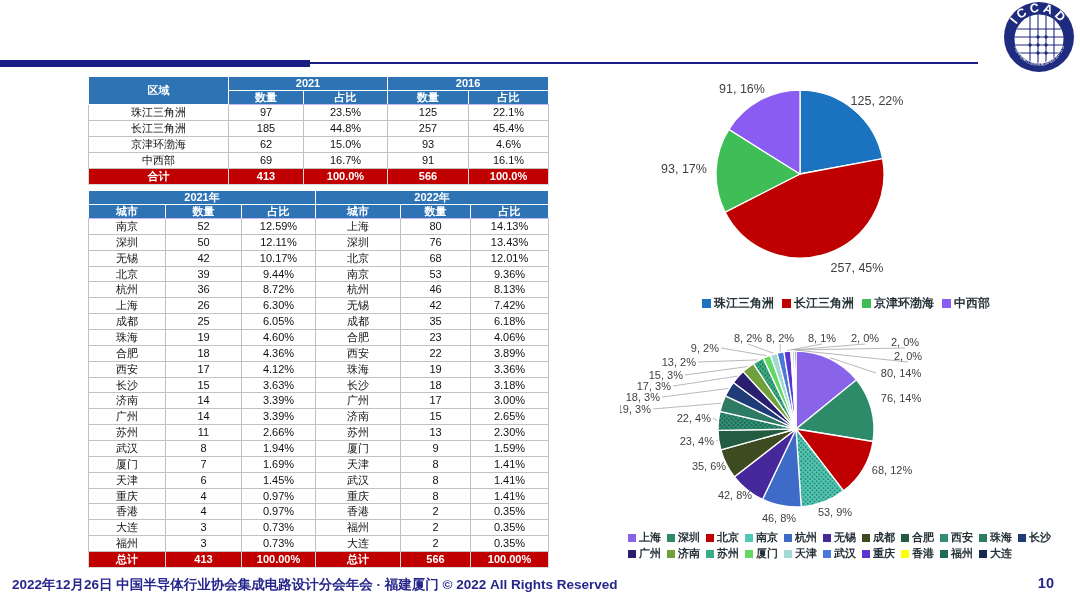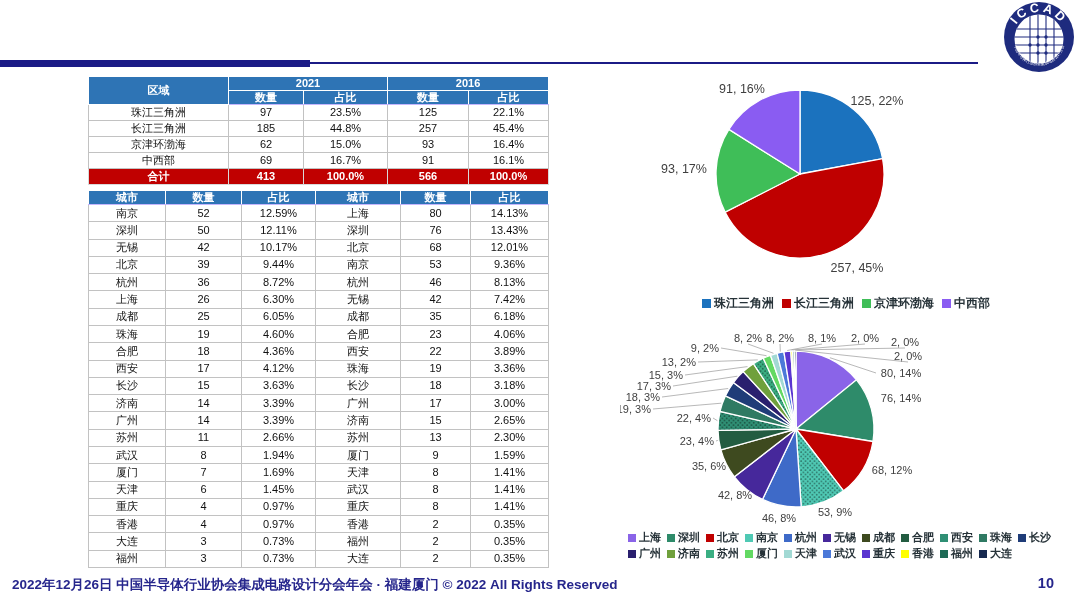--- a/index.html
+++ b/index.html
@@ -105,21 +105,21 @@
           <td class="gl">185</td>
           <td>44.8%</td>
           <td class="gl">257</td>
           <td>45.4%</td>
         </tr>
         <tr>
           <td>京津环渤海</td>
           <td class="gl">62</td>
           <td>15.0%</td>
           <td class="gl">93</td>
-          <td>16.4%</td>
+          <td>4.6%</td>
         </tr>
         <tr>
           <td>中西部</td>
           <td class="gl">69</td>
           <td>16.7%</td>
           <td class="gl">91</td>
           <td>16.1%</td>
         </tr>
         <tr class="total">
           <td>合计</td>
@@ -135,20 +135,24 @@
     <colgroup>
         <col style="width:77px">
         <col style="width:76px">
         <col style="width:74px">
         <col style="width:85px">
         <col style="width:70px">
         <col style="width:78px">
       </colgroup>
     <thead>
       <tr>
+        <th colspan="3">2021年</th>
+        <th colspan="3" class="gl">2022年</th>
+      </tr>
+      <tr>
         <th>城市</th>
         <th>数量</th>
         <th>占比</th>
         <th class="gl">城市</th>
         <th>数量</th>
         <th>占比</th>
       </tr>
     </thead>
     <tbody>
         <tr>
@@ -311,20 +315,28 @@
           <td>2</td>
           <td>0.35%</td>
         </tr>
         <tr>
           <td>福州</td>
           <td>3</td>
           <td>0.73%</td>
           <td class="gl">大连</td>
           <td>2</td>
           <td>0.35%</td>
+        </tr>
+        <tr class="total">
+          <td>总计</td>
+          <td>413</td>
+          <td>100.00%</td>
+          <td class="gl">总计</td>
+          <td>566</td>
+          <td>100.00%</td>
         </tr>
       </tbody>
   </table>
 
   <div class="chart" id="chart1">
     <svg id="pie1" width="460" height="205">
         <defs></defs>
         <path d="M180,96 L180.00,12.00 A84,84 0 0 1 262.59,80.70 Z" fill="#1B72BE" stroke="#ffffff" stroke-width="1.3"></path>
         <text x="257" y="27" text-anchor="middle" font-size="12.5" fill="#3f3f3f">125, 22%</text>
         <path d="M180,96 L262.59,80.70 A84,84 0 0 1 105.18,134.18 Z" fill="#BF0000" stroke="#ffffff" stroke-width="1.3"></path>

